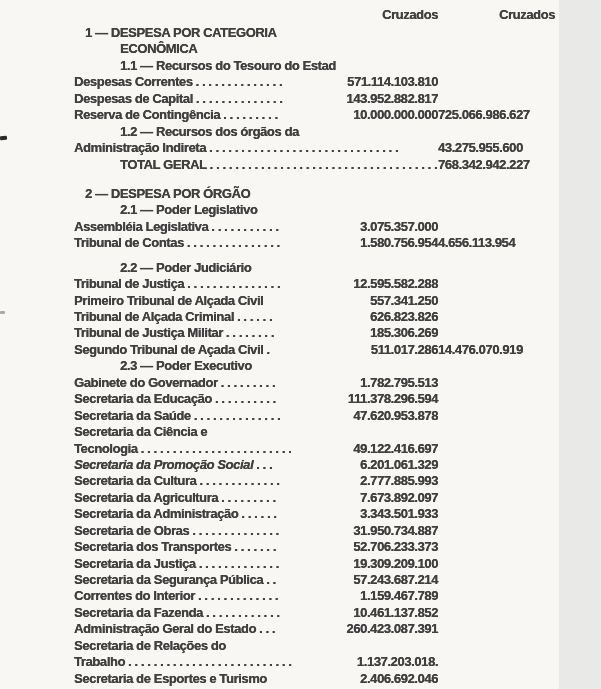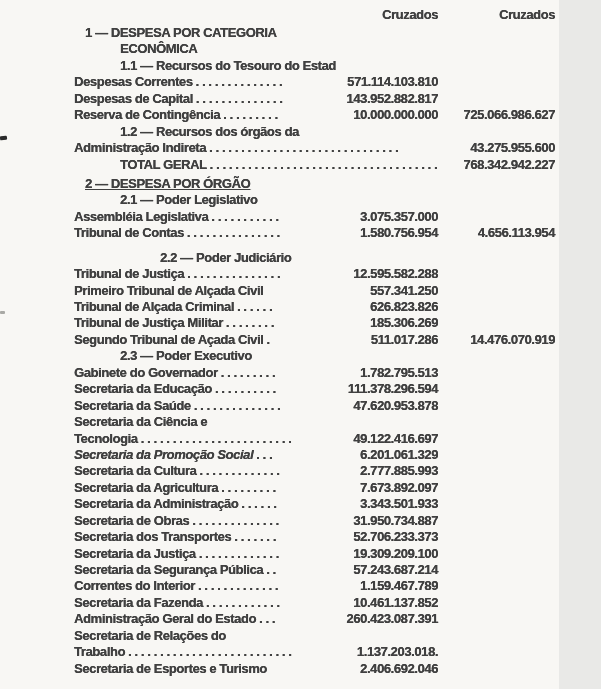--- a/index.html
+++ b/index.html
@@ -44,21 +44,21 @@
   }
   .row .lbl .t{white-space:nowrap;flex:0 0 auto;}
   .row .lbl .dots{
     white-space:nowrap;
     overflow:hidden;
     flex:0 1 auto;
     letter-spacing:2.8px;
     padding-left:3px;
   }
   .c1{flex:0 0 102px;text-align:right;white-space:nowrap;}
-  .c2{flex:0 0 117px;text-align:right;white-space:nowrap;}
+  .c2{flex:0 0 117px;text-align:left;white-space:nowrap;}
   .row.it .lbl .t{font-style:italic;}
   .artifact{position:absolute;border-radius:1px;}
   .artifact.a1{left:0;top:136px;width:7px;height:4px;background:#2a2a2a;transform:rotate(-8deg);}
   .artifact.a2{left:0;top:311px;width:5px;height:3px;background:#a9a9a5;}
 </style>
 </head>
 <body>
 
 <div class="page">
   <div class="artifact a1"></div>
@@ -134,21 +134,21 @@
         </span>
         <span class="c2">43.275.955.600</span>
       </div>
       <div class="row i1 span2">
         <span class="lbl">
           <span class="t">TOTAL GERAL</span>
           <span class="dots">..............................................</span>
         </span>
         <span class="c2">768.342.942.227</span>
       </div>
-      <div class="row i0" style="margin-top: 3px; text-decoration: underline;">
+      <div class="row i0" style="margin-top: 13px;">
         <span class="lbl">
           <span class="t">2 — DESPESA POR ÓRGÃO</span>
           <span class="dots"></span>
         </span>
         <span class="c1"></span>
         <span class="c2"></span>
       </div>
       <div class="row i1">
         <span class="lbl">
           <span class="t">2.1 — Poder Legislativo</span>
@@ -166,21 +166,21 @@
         <span class="c2"></span>
       </div>
       <div class="row i2">
         <span class="lbl">
           <span class="t">Tribunal de Contas</span>
           <span class="dots">...............</span>
         </span>
         <span class="c1">1.580.756.954</span>
         <span class="c2">4.656.113.954</span>
       </div>
-      <div class="row i1" style="margin-top: 8px; margin-left: 40px;">
+      <div class="row i1" style="margin-top: 8px;">
         <span class="lbl">
           <span class="t">2.2 — Poder Judiciário</span>
           <span class="dots"></span>
         </span>
         <span class="c1"></span>
         <span class="c2"></span>
       </div>
       <div class="row i2">
         <span class="lbl">
           <span class="t">Tribunal de Justiça</span>

